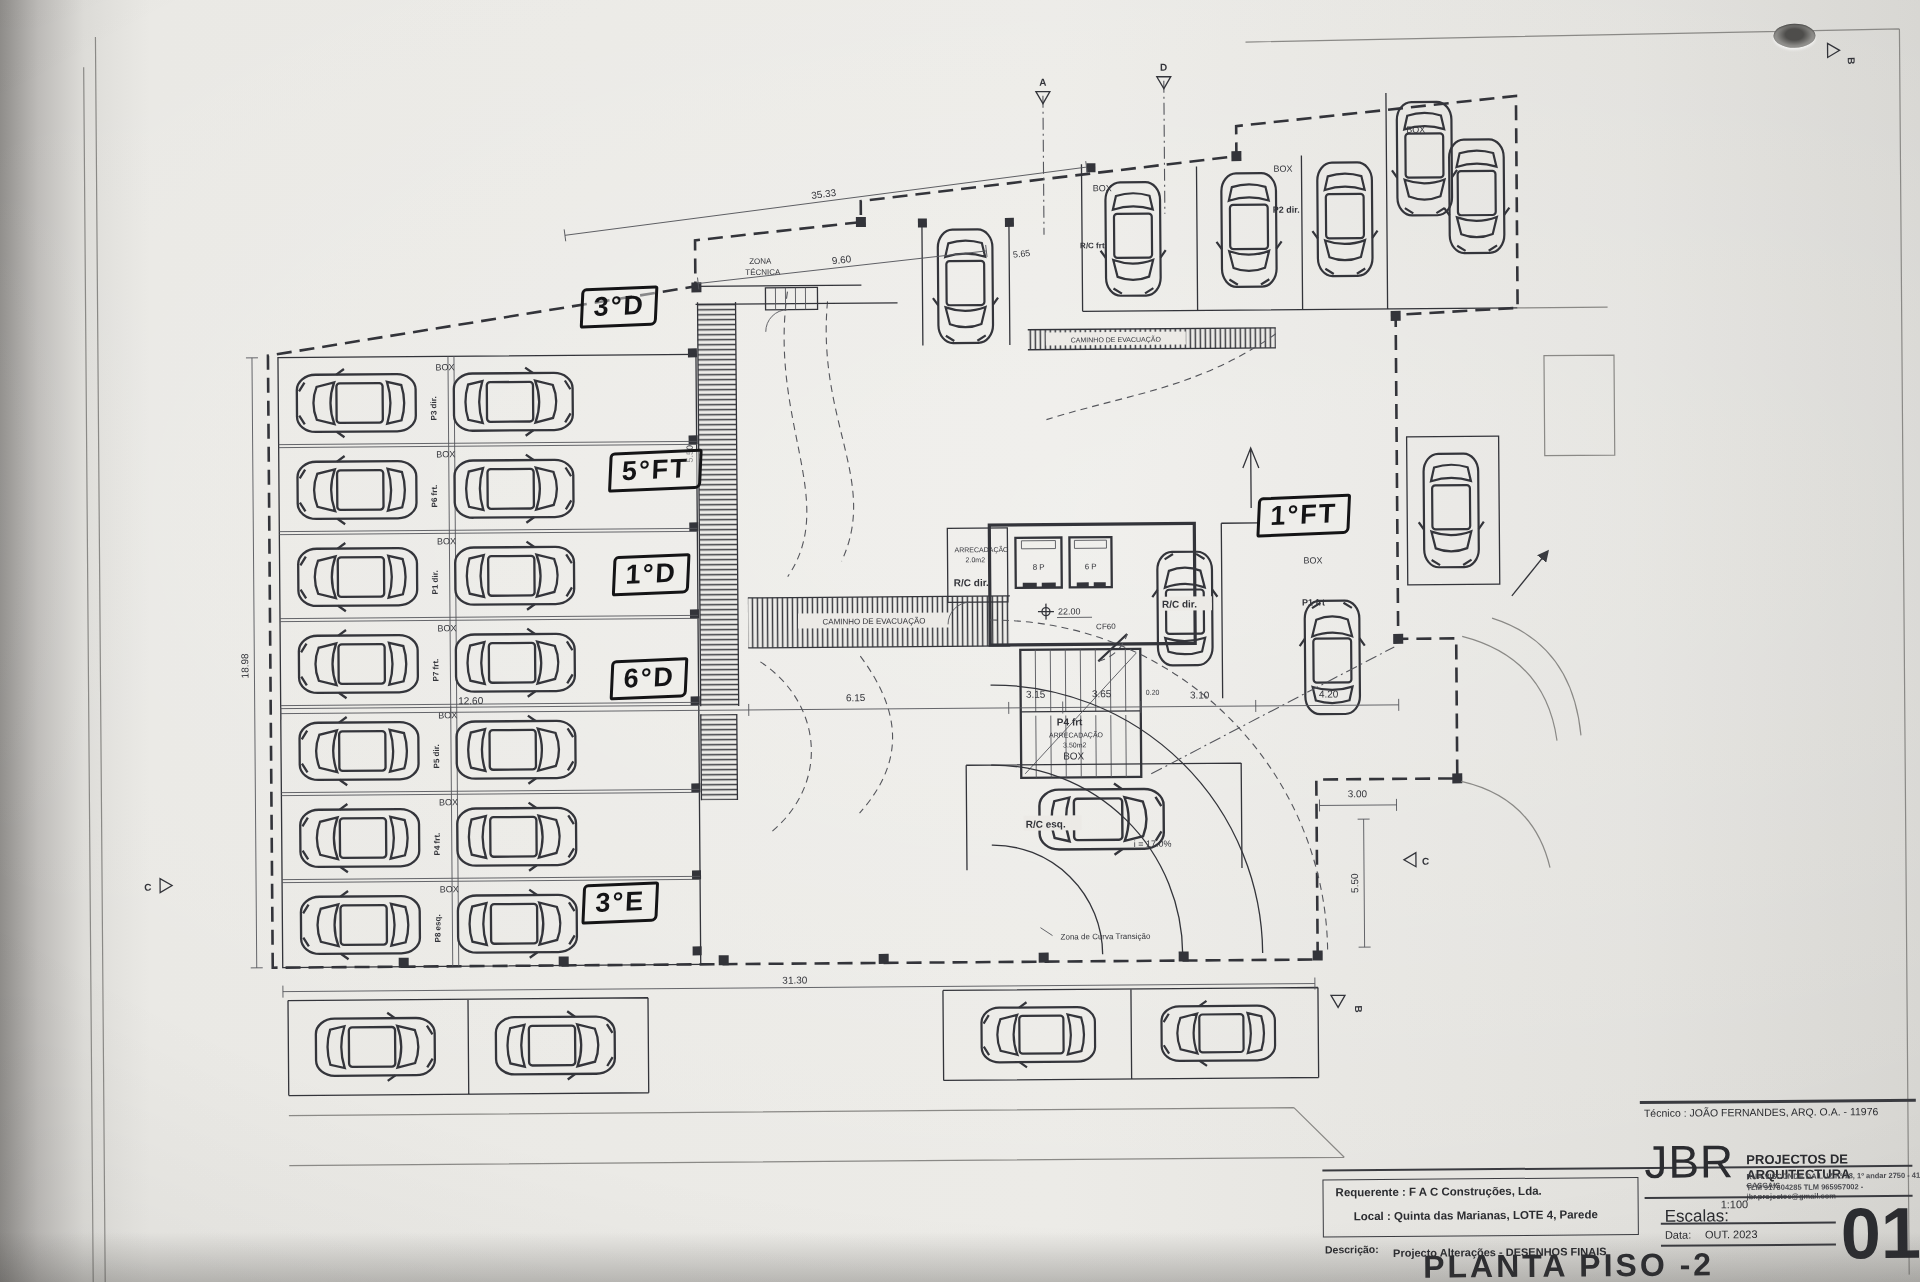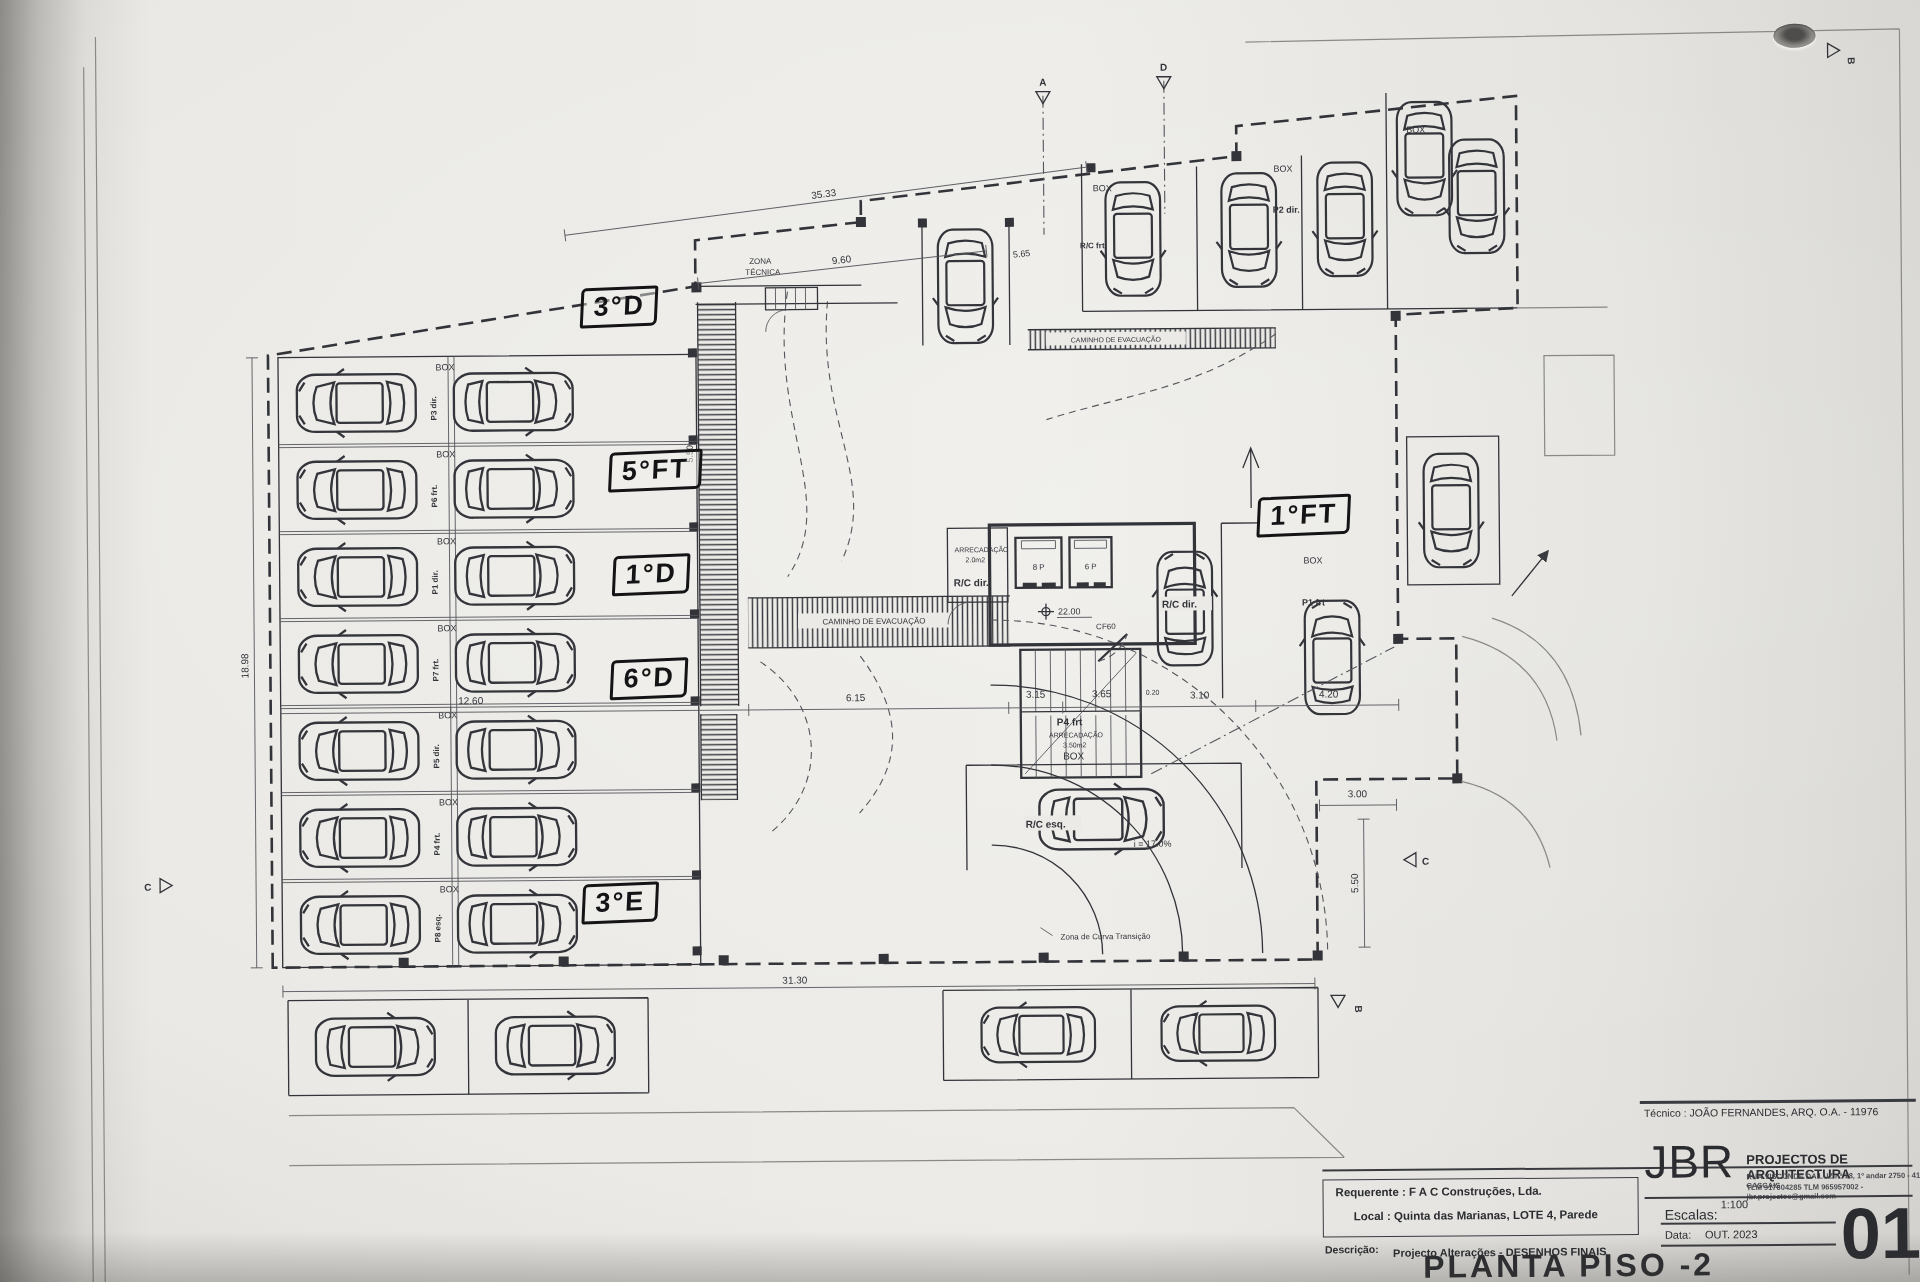--- a/index.html
+++ b/index.html
@@ -451,21 +451,21 @@
       <div class="tblock-line" style="left:1640px;top:1202px;width:268px;height:2px;"></div>
 
       <div style="position:absolute;left:1318px;top:1182px;width:314px;height:56px;border:1.6px solid #3a3b40;">
         <div class="tb-box" style="left:12px;top:6px;font-size:11.5px;font-weight:bold;position:absolute;">Requerente : F A C  Construções, Lda.</div>
         <div class="tb-box" style="left:30px;top:30px;font-size:11.5px;font-weight:bold;position:absolute;">Local : Quinta das Marianas, LOTE 4, Parede</div>
       </div>
 
       <div class="tb-box" style="left:1320px;top:1246px;font-size:10.5px;font-weight:bold;">Descrição:</div>
       <div class="tb-box" style="left:1388px;top:1250px;font-size:11px;font-weight:bold;">Projecto Alterações - DESENHOS FINAIS</div>
 
-      <div class="tb-box" style="left:1660px;top:1212px;font-size:14px;">Escalas:</div>
+      <div class="tb-box" style="left:1660px;top:1212px;font-size:17px;">Escalas:</div>
       <div class="tb-box" style="left:1716px;top:1204px;font-size:11px;">1:100</div>
       <div class="tblock-line" style="left:1656px;top:1228px;width:175px;height:1.6px;"></div>
       <div class="tb-box" style="left:1660px;top:1234px;font-size:11px;">Data:</div>
       <div class="tb-box" style="left:1700px;top:1234px;font-size:11px;">OUT. 2023</div>
       <div class="tblock-line" style="left:1656px;top:1250px;width:175px;height:1.6px;"></div>
 
       <div class="tb-box" style="left:1418px;top:1252px;font-size:32px;font-weight:bold;letter-spacing:3px;">PLANTA PISO -2</div>
       <div class="tb-box" style="left:1836px;top:1204px;font-size:72px;font-weight:bold;line-height:1;">01</div>
     </div>
 

